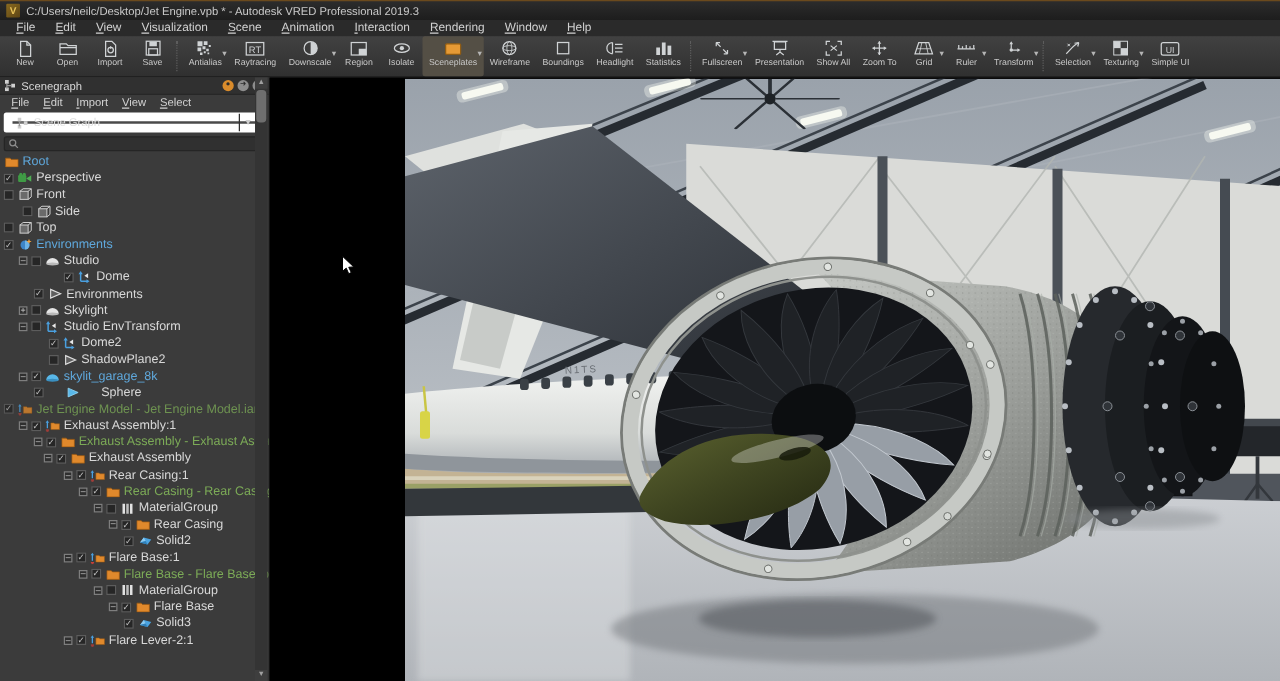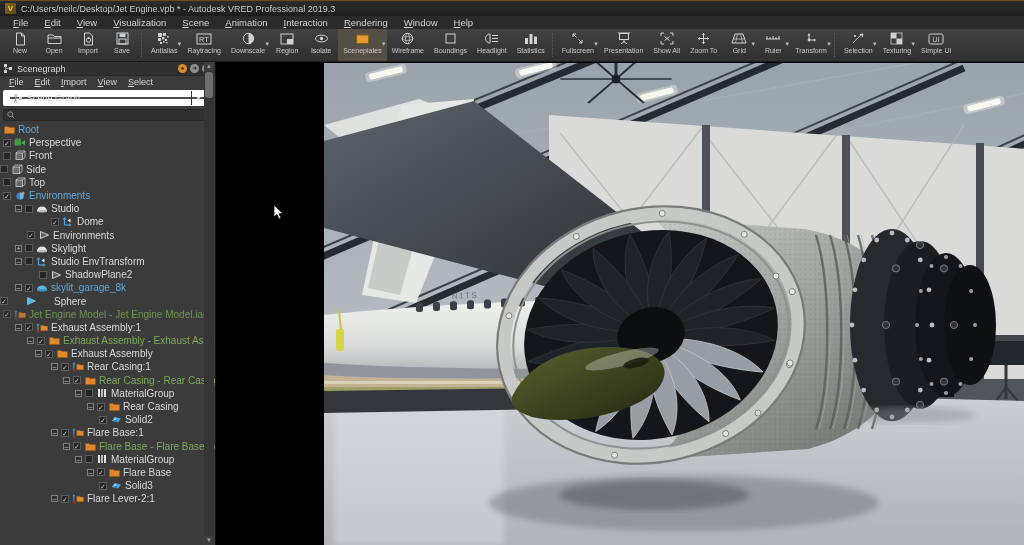--- a/index.html
+++ b/index.html
@@ -422,21 +422,21 @@
           <div class="trow" style="padding-left: 3px;">
             <div class="t-chk"></div>
             <div class="t-ico">
               <svg width="11" height="11" viewBox="0 0 11 11">
                 <rect x="1" y="3" width="6.5" height="6.5" fill="#6a6a6a" stroke="#cfcfcf" stroke-width=".8"></rect>
                 <path d="M1,3 L3.5,1 H10 V7.5 L7.5,9.5 M7.5,3 L10,1" fill="none" stroke="#cfcfcf" stroke-width=".8"></path>
               </svg>
             </div>
             <span class="t-lbl">Front</span>
           </div>
-          <div class="trow" style="padding-left: 0;">
+          <div class="trow" style="padding-left: 18px;">
             <div class="t-chk"></div>
             <div class="t-ico">
               <svg width="11" height="11" viewBox="0 0 11 11">
                 <rect x="1" y="3" width="6.5" height="6.5" fill="#6a6a6a" stroke="#cfcfcf" stroke-width=".8"></rect>
                 <path d="M1,3 L3.5,1 H10 V7.5 L7.5,9.5 M7.5,3 L10,1" fill="none" stroke="#cfcfcf" stroke-width=".8"></path>
               </svg>
             </div>
             <span class="t-lbl">Side</span>
           </div>
           <div class="trow" style="padding-left: 3px;">
@@ -512,40 +512,53 @@
                 <path d="M2.5,9 V2.5" stroke="#4aa0e0" stroke-width="1.2"></path>
                 <path d="M2.5,.8 l-1.7,2.6 h3.4 z" fill="#4aa0e0"></path>
                 <path d="M2.5,9 H8" stroke="#4aa0e0" stroke-width="1.2"></path>
                 <path d="M9.6,9 l-2.4,-1.6 v3.2 z" fill="#4aa0e0"></path>
                 <path d="M5.5,4.5 l3,-2 v4 z" fill="#e8e8e8"></path>
               </svg>
             </div>
             <span class="t-lbl">Studio EnvTransform</span>
           </div>
           <div class="trow" style="padding-left: 39px;">
+            <div class="t-chk">✓</div>
+            <div class="t-ico">
+              <svg width="12" height="11" viewBox="0 0 12 11">
+                <path d="M2.5,9 V2.5" stroke="#4aa0e0" stroke-width="1.2"></path>
+                <path d="M2.5,.8 l-1.7,2.6 h3.4 z" fill="#4aa0e0"></path>
+                <path d="M2.5,9 H8" stroke="#4aa0e0" stroke-width="1.2"></path>
+                <path d="M9.6,9 l-2.4,-1.6 v3.2 z" fill="#4aa0e0"></path>
+                <path d="M5.5,4.5 l3,-2 v4 z" fill="#e8e8e8"></path>
+              </svg>
+            </div>
+            <span class="t-lbl">Dome2</span>
+          </div>
+          <div class="trow" style="padding-left: 39px;">
             <div class="t-chk"></div>
             <div class="t-ico">
               <svg width="11" height="10" viewBox="0 0 11 10">
                 <path d="M1.5,1.5 L9.5,5 L1.5,8.5 z" fill="#5e5e5e" stroke="#dedede" stroke-width=".9"></path>
               </svg>
             </div>
             <span class="t-lbl">ShadowPlane2</span>
           </div>
           <div class="trow" style="padding-left: 15px;">
             <div class="t-exp">–</div>
             <div class="t-chk">✓</div>
             <div class="t-ico">
               <svg width="12" height="9" viewBox="0 0 12 9">
                 <path d="M1,7 a5,4.6 0 0 1 10,0 z" fill="#58b7e8"></path>
                 <ellipse cx="6" cy="7.2" rx="5" ry="1.2" fill="#3a8fc0"></ellipse>
               </svg>
             </div>
             <span class="t-lbl blue">skylit_garage_8k</span>
           </div>
-          <div class="trow" style=" gap: 14px;">
+          <div class="trow" style="padding-left: 27px; gap: 14px;">
             <div class="t-chk">✓</div>
             <div class="t-ico">
               <svg width="11" height="10" viewBox="0 0 11 10">
                 <path d="M1.5,1.5 L9.5,5 L1.5,8.5 z" fill="#58b7e8" stroke="#8ed2f2" stroke-width=".7"></path>
               </svg>
             </div>
             <span class="t-lbl">Sphere</span>
           </div>
           <div class="trow dim" style="padding-left: 3px;">
             <div class="t-chk">✓</div>

